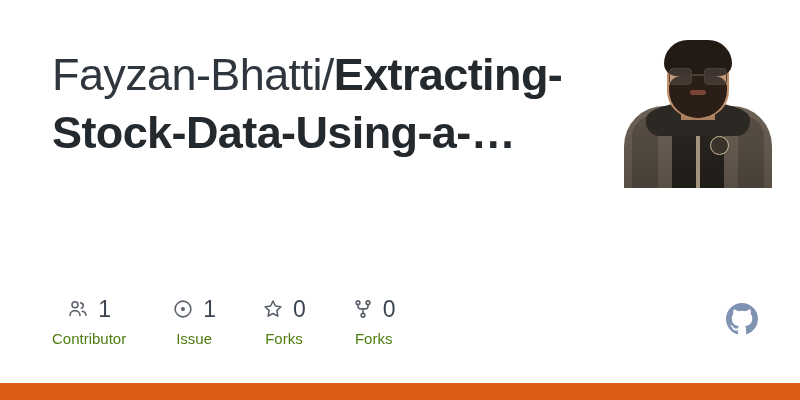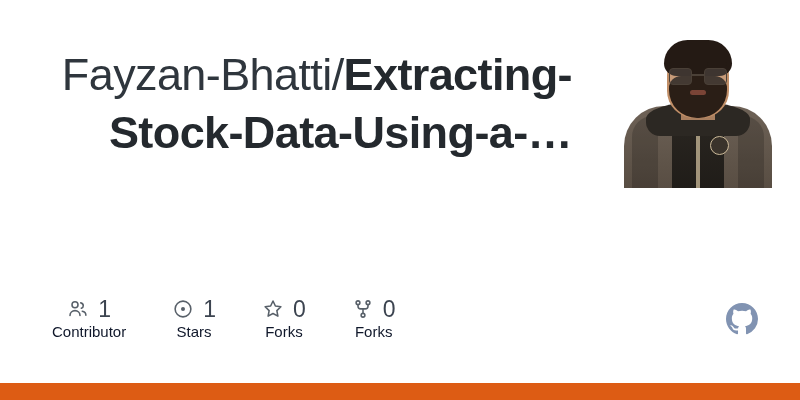--- a/index.html
+++ b/index.html
@@ -13,21 +13,20 @@
     position: relative;
     overflow: hidden;
     font-family: "Liberation Sans", sans-serif;
     -webkit-font-smoothing: antialiased;
   }
 
   .card {
     position: absolute;
     inset: 0;
     background: #ffffff;
-    text-align: right;
   }
 
   
   .title-block {
     position: absolute;
     left: 52px;
     top: 46px;
     width: 520px;
   }
   .repo-title {
@@ -263,23 +262,24 @@
     margin-right: 9px;
   }
   .stat-icon svg { display: block; }
   .stat-value {
     font-size: 23px;
     line-height: 23px;
     color: #3c4450;
     font-weight: 400;
   }
   .stat-label {
+    margin-top: 7px;
     font-size: 15px;
     line-height: 17px;
-    color: #0f172a;
+    color: #4d7c0f;
     font-weight: 400;
     white-space: nowrap;
   }
 
   
   .gh-mark {
     position: absolute;
     right: 42px;
     top: 303px;
     width: 32px;
@@ -352,21 +352,21 @@
     <div class="stat">
       <div class="stat-top">
         <span class="stat-icon">
           <svg width="20" height="20" viewBox="0 0 16 16" fill="none" stroke="currentColor" stroke-width="1.25">
             <circle cx="8" cy="8" r="6.3"></circle>
             <circle cx="8" cy="8" r="1.6" fill="currentColor" stroke="none"></circle>
           </svg>
         </span>
         <span class="stat-value">1</span>
       </div>
-      <span class="stat-label">Stars</span>
+      <span class="stat-label">Issue</span>
     </div>
 
     <div class="stat">
       <div class="stat-top">
         <span class="stat-icon">
           <svg width="20" height="20" viewBox="0 0 16 16" fill="none" stroke="currentColor" stroke-width="1.25" stroke-linejoin="round">
             <path d="M8 1.6l1.9 4 4.4.6-3.2 3.1.8 4.4L8 11.6l-3.9 2.1.8-4.4L1.7 6.2l4.4-.6z"></path>
           </svg>
         </span>
         <span class="stat-value">0</span>

